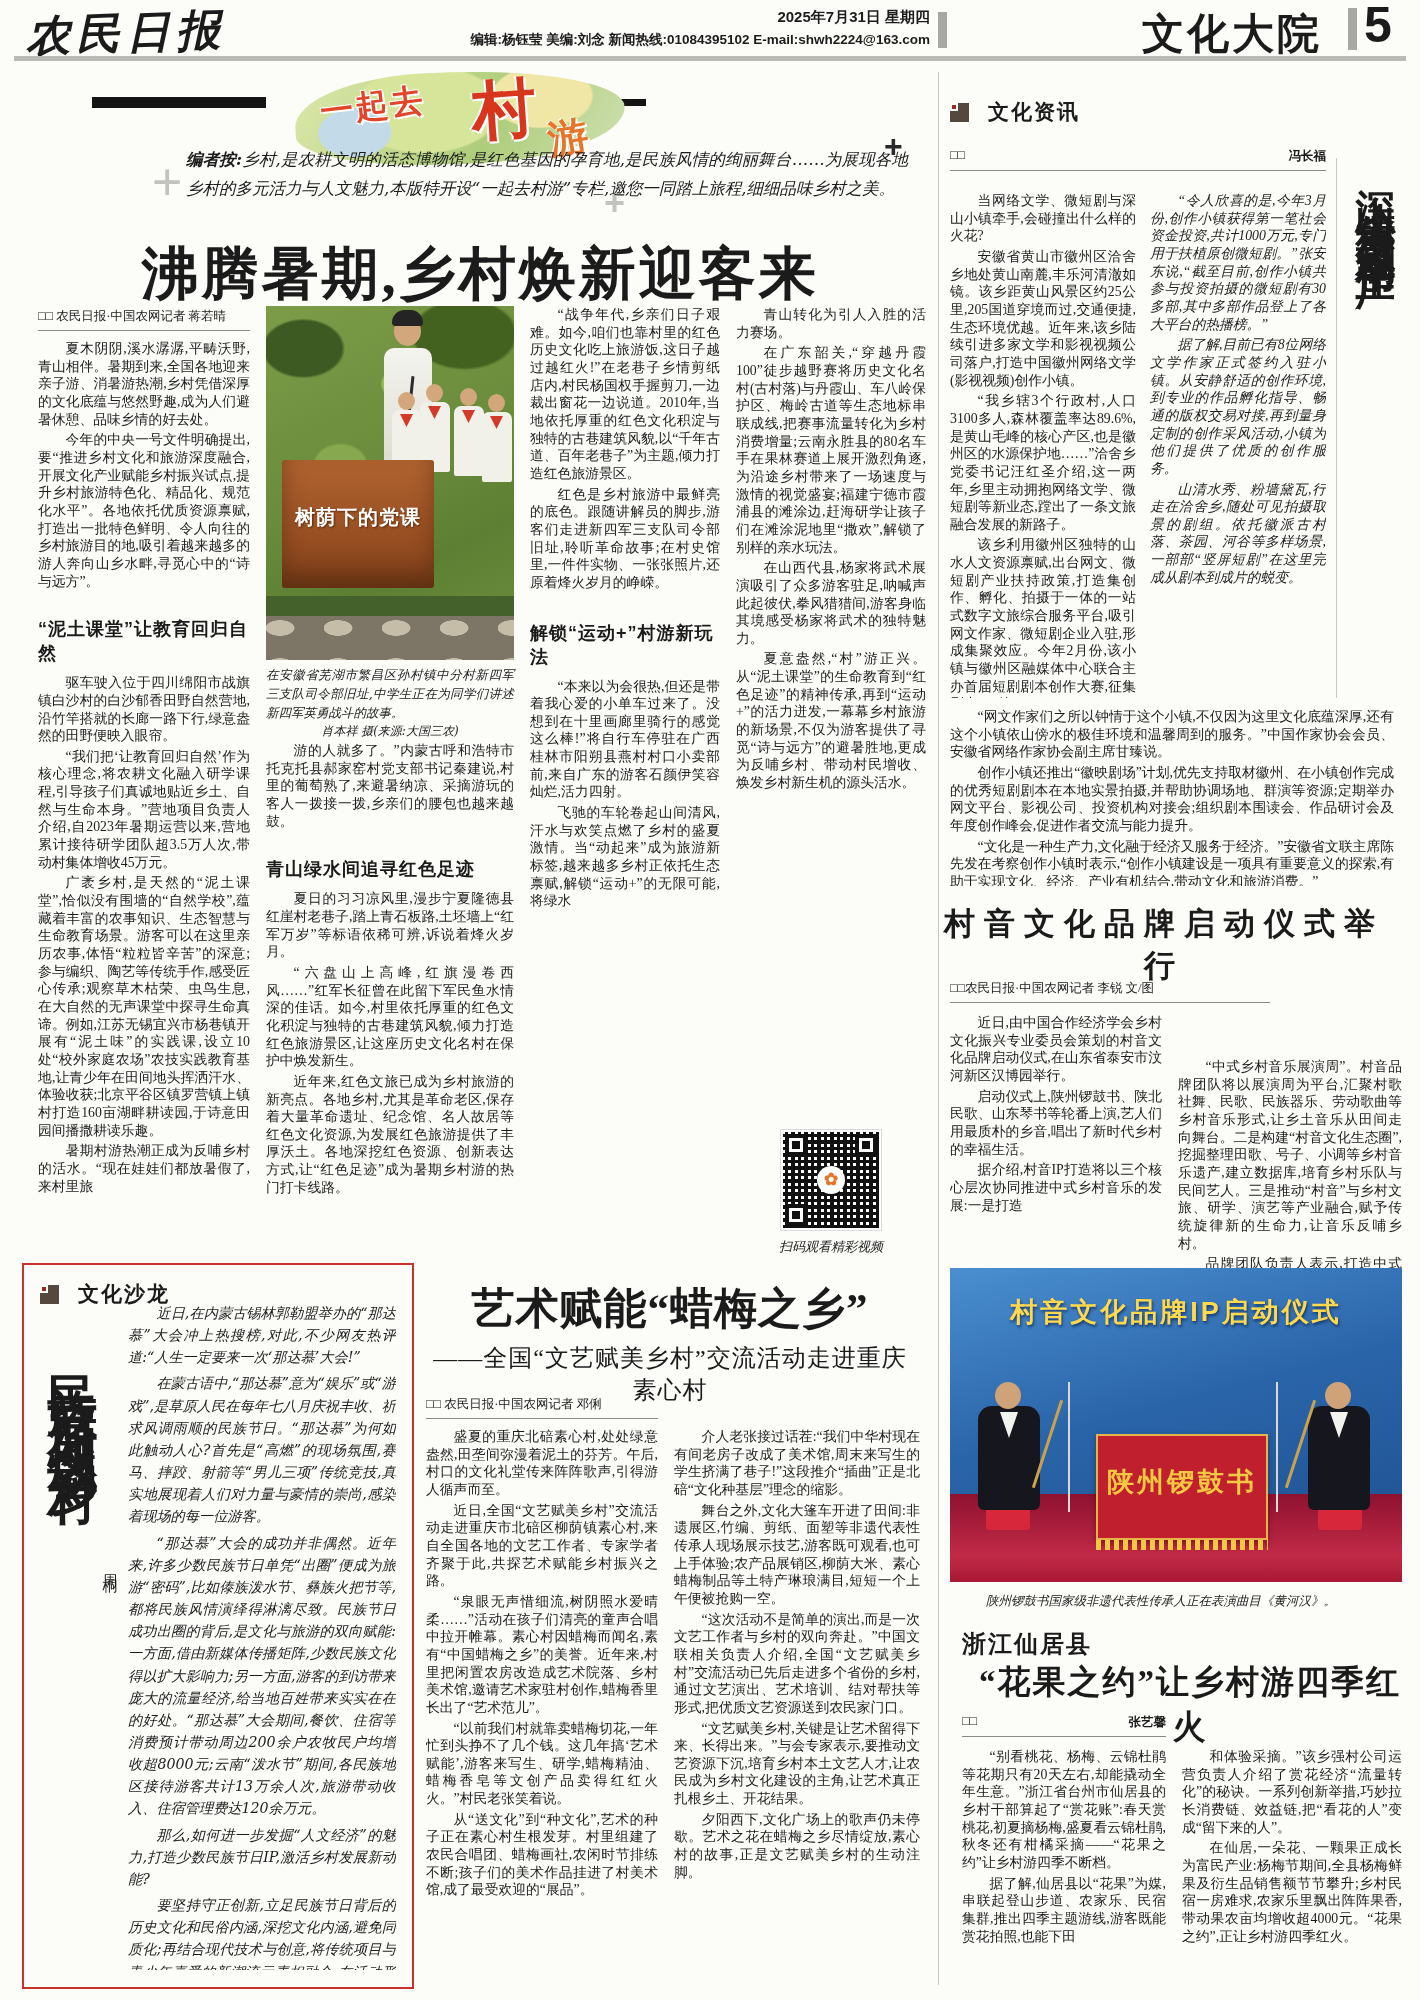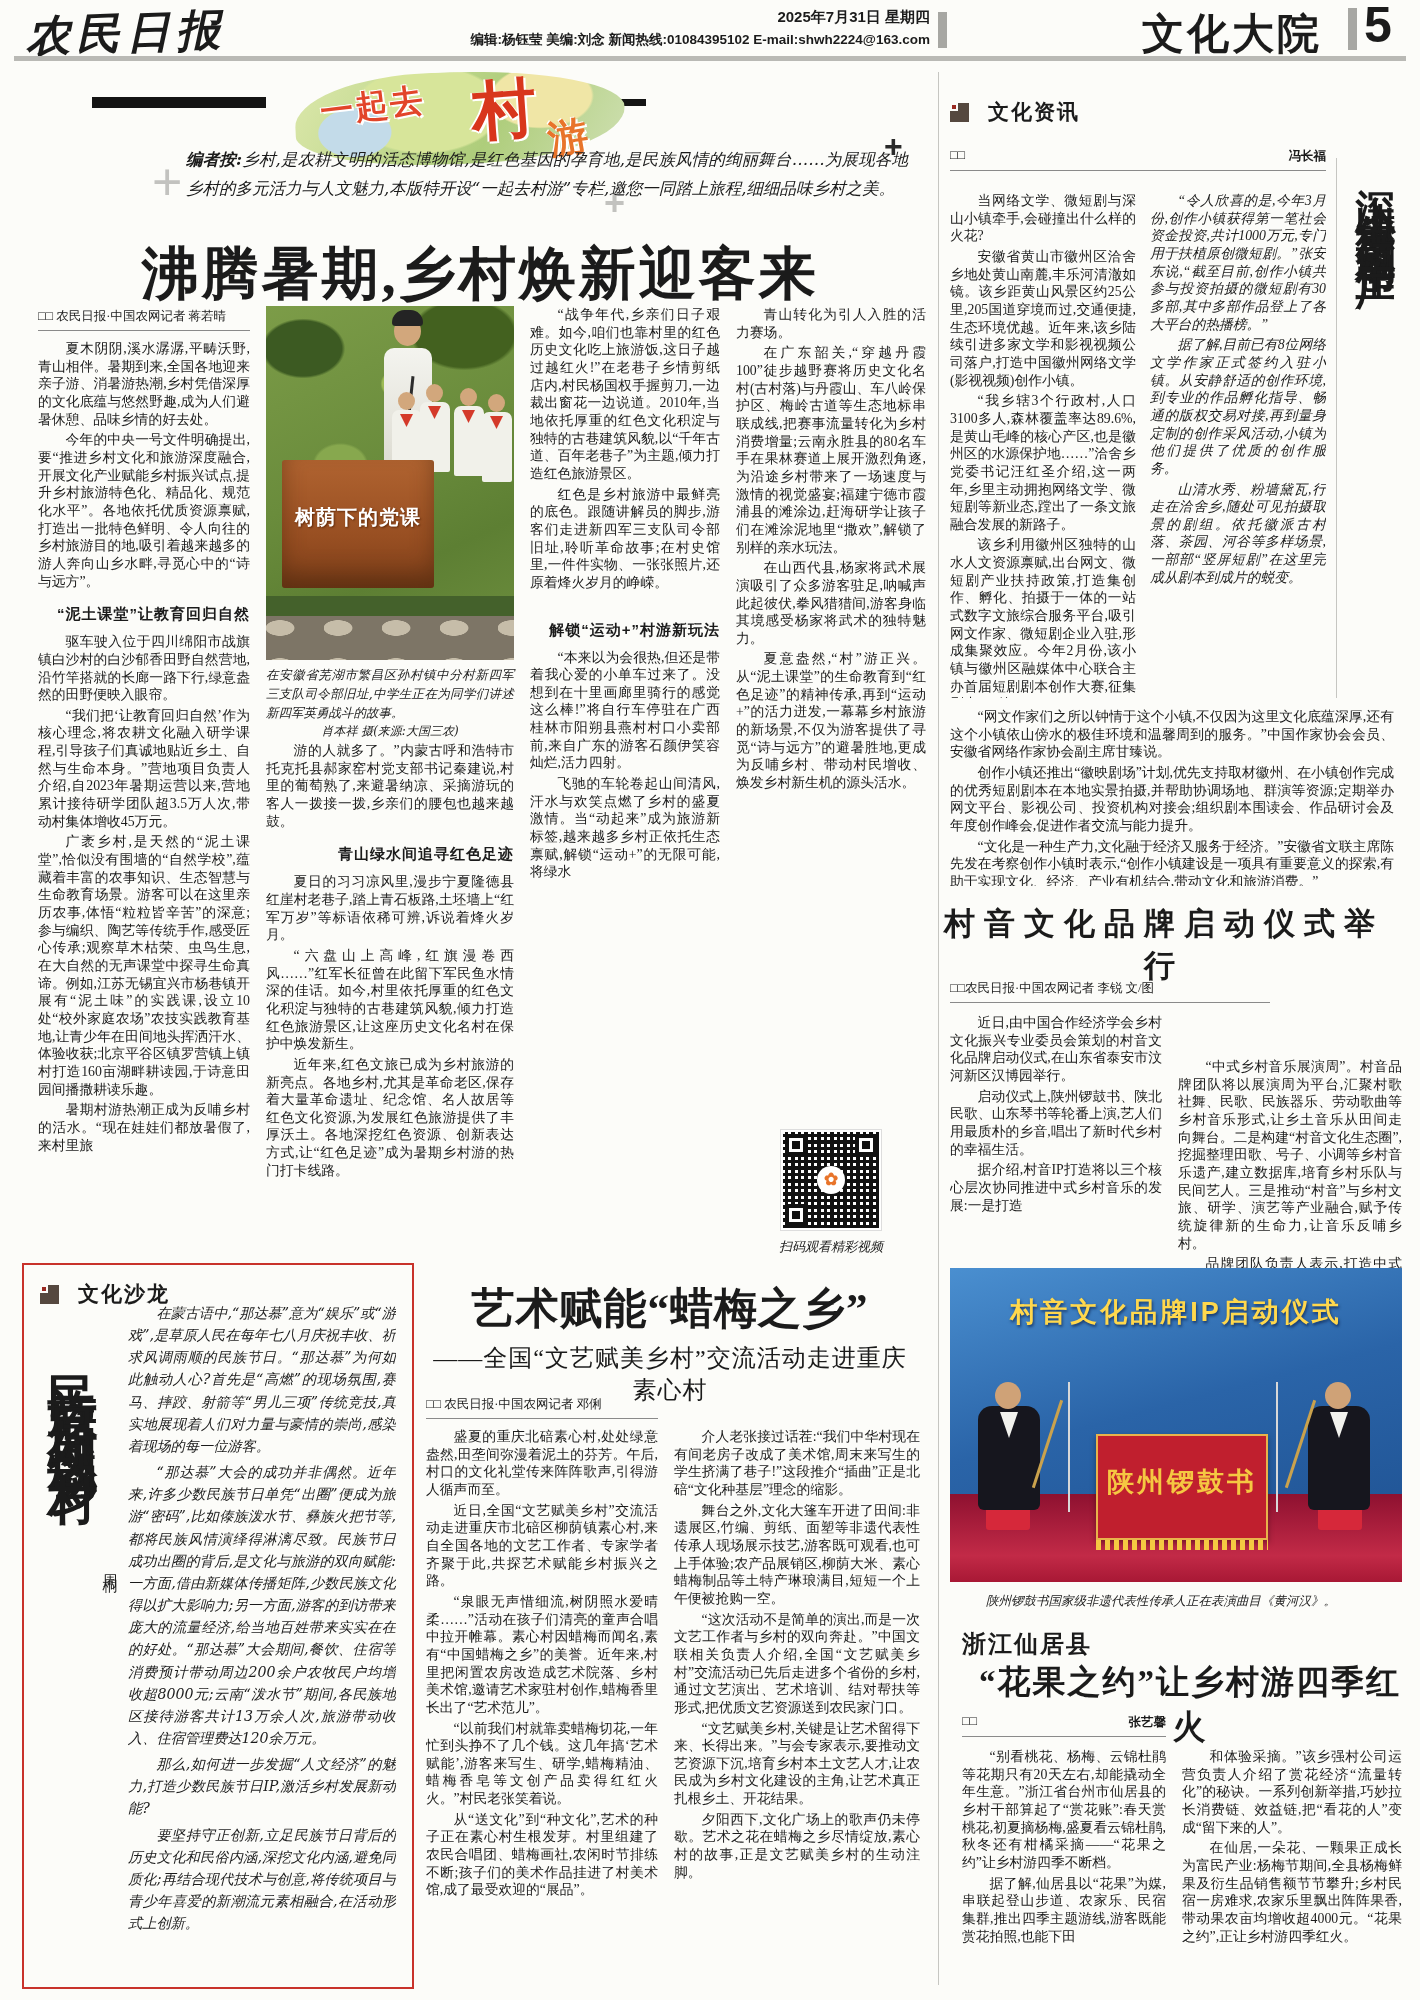--- a/index.html
+++ b/index.html
@@ -6,21 +6,21 @@
   #page{position:relative;width:1420px;height:2000px;background:#fcfcf9;overflow:hidden;
         font-family:"Liberation Serif","DejaVu Serif",serif;color:#1b1b1b;}
   .abs{position:absolute;}
   .sans{font-family:"Liberation Sans","DejaVu Sans",sans-serif;}
   .serif{font-family:"Liberation Serif","DejaVu Serif",serif;}
   .kai{font-family:"DejaVu Serif","Liberation Serif",serif;font-style:italic;}
   .body-txt{font-size:13.8px;line-height:1.28;text-align:justify;overflow:hidden;}
   .body-txt p{margin:0 0 3px 0;text-indent:2em;}
   .lede p{margin:0 0 3px 0;text-indent:2em;}
   .subhead{font-family:"Liberation Sans","DejaVu Sans",sans-serif;font-weight:bold;
-           font-size:15px;text-align:right;margin:12px 0 9px 0;letter-spacing:1px;}
+           font-size:18px;text-align:left;margin:24px 0 9px 0;letter-spacing:1px;}
   .byline{font-size:12.5px;border-bottom:1px solid #8a8a8a;padding-bottom:5px;margin-bottom:9px;
           white-space:nowrap;overflow:hidden;}
   .byline b{font-weight:bold;}
   .vert{writing-mode:vertical-rl;}
   .rule-v{background:#c6c6c2;width:1px;}
   .sec-head{display:flex;align-items:center;gap:19px;font-family:"Liberation Sans",sans-serif;
             font-weight:bold;font-size:21px;letter-spacing:2px;}
   .sec-icon{width:19px;height:19px;background:#55483f;position:relative;flex:0 0 auto;}
   .sec-icon:before{content:"";position:absolute;left:0;top:0;width:8px;height:8px;background:#fcfcf9;}
   .sec-icon:after{content:"";position:absolute;left:2px;top:2px;width:4px;height:4px;background:#9a2a22;}
@@ -316,20 +316,21 @@
     </div>
 
   <div class="abs redbox"></div>
   <div class="abs sec-head" style="left:40px;top:1280px;">
     <span class="sec-icon"></span>
     <span>文化沙龙</span>
   </div>
   <div class="abs vert salon-vhead">民族节日如何燃动乡村</div>
   <div class="abs vert salon-author">周桐</div>
   <div class="abs kai salon-txt">
+      <p>近日,在内蒙古锡林郭勒盟举办的“那达慕”大会冲上热搜榜,对此,不少网友热评道:“人生一定要来一次‘那达慕’大会!”</p>
       <p>在蒙古语中,“那达慕”意为“娱乐”或“游戏”,是草原人民在每年七八月庆祝丰收、祈求风调雨顺的民族节日。“那达慕”为何如此触动人心?首先是“高燃”的现场氛围,赛马、摔跤、射箭等“男儿三项”传统竞技,真实地展现着人们对力量与豪情的崇尚,感染着现场的每一位游客。</p>
       <p>“那达慕”大会的成功并非偶然。近年来,许多少数民族节日单凭“出圈”便成为旅游“密码”,比如傣族泼水节、彝族火把节等,都将民族风情演绎得淋漓尽致。民族节日成功出圈的背后,是文化与旅游的双向赋能:一方面,借由新媒体传播矩阵,少数民族文化得以扩大影响力;另一方面,游客的到访带来庞大的流量经济,给当地百姓带来实实在在的好处。“那达慕”大会期间,餐饮、住宿等消费预计带动周边200余户农牧民户均增收超8000元;云南“泼水节”期间,各民族地区接待游客共计13万余人次,旅游带动收入、住宿管理费达120余万元。</p>
       <p>那么,如何进一步发掘“人文经济”的魅力,打造少数民族节日IP,激活乡村发展新动能?</p>
       <p>要坚持守正创新,立足民族节日背后的历史文化和民俗内涵,深挖文化内涵,避免同质化;再结合现代技术与创意,将传统项目与青少年喜爱的新潮流元素相融合,在活动形式上创新。</p>
     </div>
 
   <div class="abs art-headline">艺术赋能“蜡梅之乡”</div>
   <div class="abs art-sub">——全国“文艺赋美乡村”交流活动走进重庆素心村</div>
   <div class="abs byline" style="left:426px;top:1396px;width:232px;">□□        农民日报·中国农网记者 邓俐</div>
   <div class="abs body-txt" style="left:426px;top:1428px;width:232px;height:556px;">

